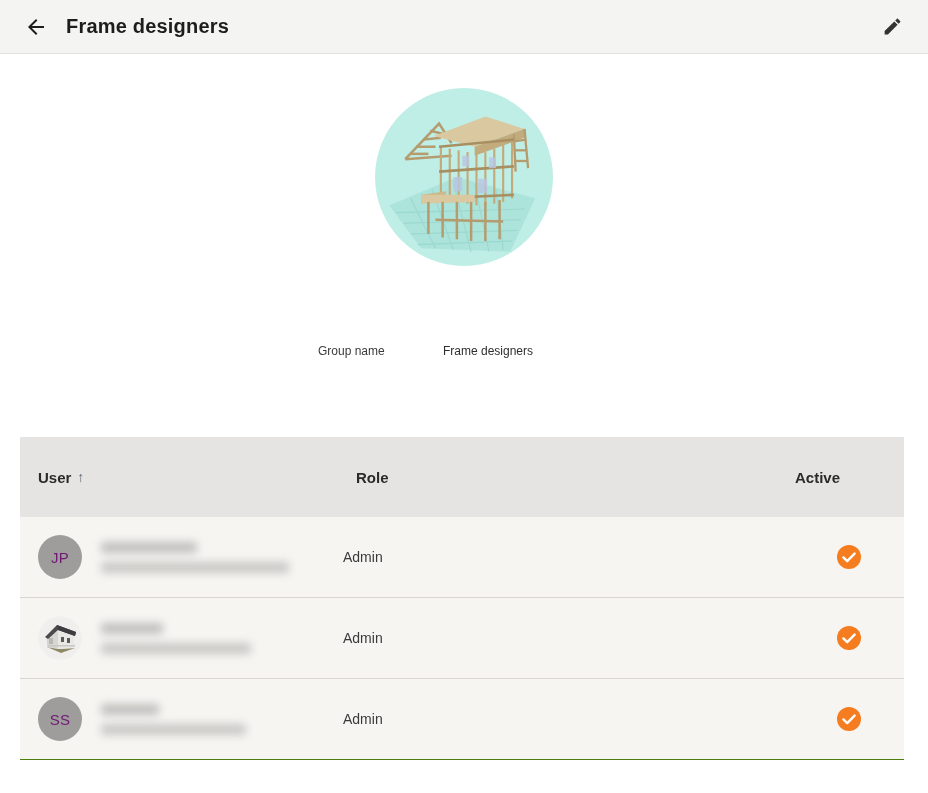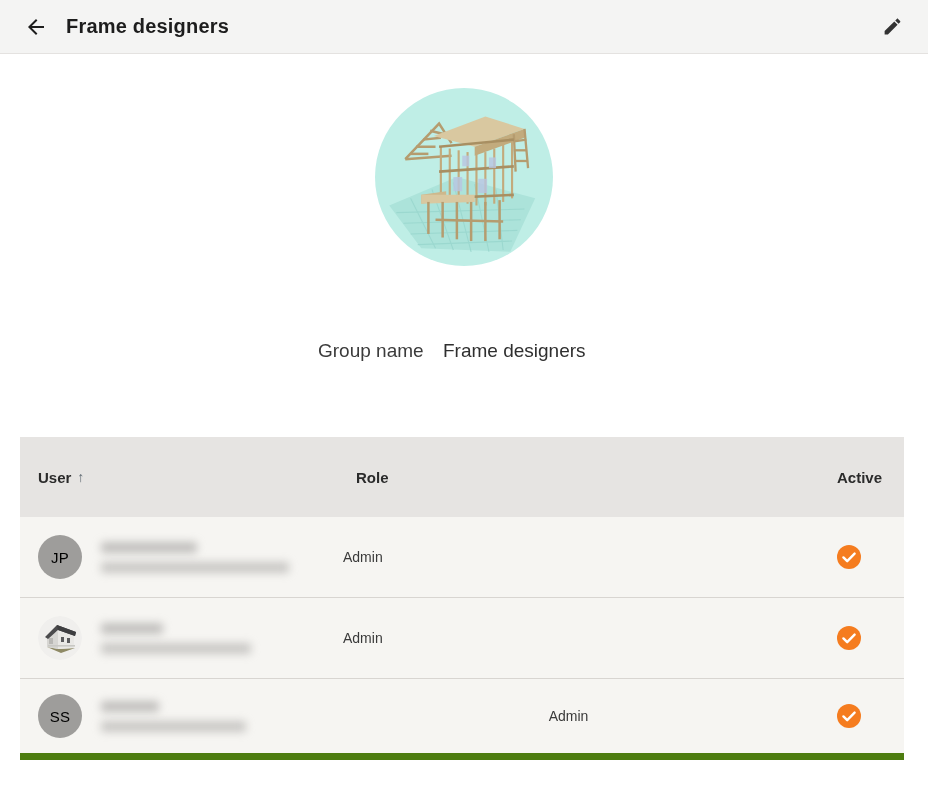--- a/index.html
+++ b/index.html
@@ -47,21 +47,21 @@
   .group-avatar-wrap svg { display: block; }
 
   
   .info-block {
     margin: 68px 0 0 318px;
   }
   .info-row {
     display: flex;
     height: 33px;
     align-items: center;
-    font-size: 19px;
+    font-size: 12px;
   }
   .info-label { width: 125px; color: #3b3b3b; }
   .info-value { color: #2f2f2f; }
 
   
   .members-table {
     position: absolute;
     left: 20px; top: 437px;
     width: 884px;
   }
@@ -77,44 +77,44 @@
   }
   .trow {
     height: 81px;
     background: #f6f5f2;
     display: flex;
     align-items: center;
     border-bottom: 1px solid #d8d5d1;
     font-size: 14px;
     color: #3a3a3a;
   }
-  .trow:last-child { border-bottom: 7px solid #4d7c0f; text-align: center; }
+  .trow:last-child { border-bottom: 1px solid #4d7c0f; }
 
   .col-user  { width: 323px; padding-left: 18px; display: flex; align-items: center; }
   .col-role  { flex: 1; }
   .col-active {
     width: 110px;
     display: flex;
     justify-content: flex-end;
-    padding-right: 22px;
+    padding-right: 64px;
   }
   .trow .col-active { padding-right: 43px; }
 
   .sort-arrow { color: #5f6a72; font-weight: normal; margin-left: 6px; font-size: 14px; }
 
   .row-avatar {
     width: 44px; height: 44px;
     border-radius: 50%;
     flex: 0 0 44px;
     display: flex; align-items: center; justify-content: center;
     overflow: hidden;
   }
   .row-avatar.initials {
     background: #9e9d9b;
-    color: #000000;
+    color: #701a75;
     font-size: 15px;
     letter-spacing: .3px;
   }
   .user-text { margin-left: 19px; }
 
   
   .redacted { display: block; border-radius: 3px; filter: blur(4px); }
   .redacted.name  { height: 11px; background: rgba(150,148,146,.55); margin-bottom: 9px; }
   .redacted.email { height: 11px; background: rgba(158,156,154,.50); }
 

